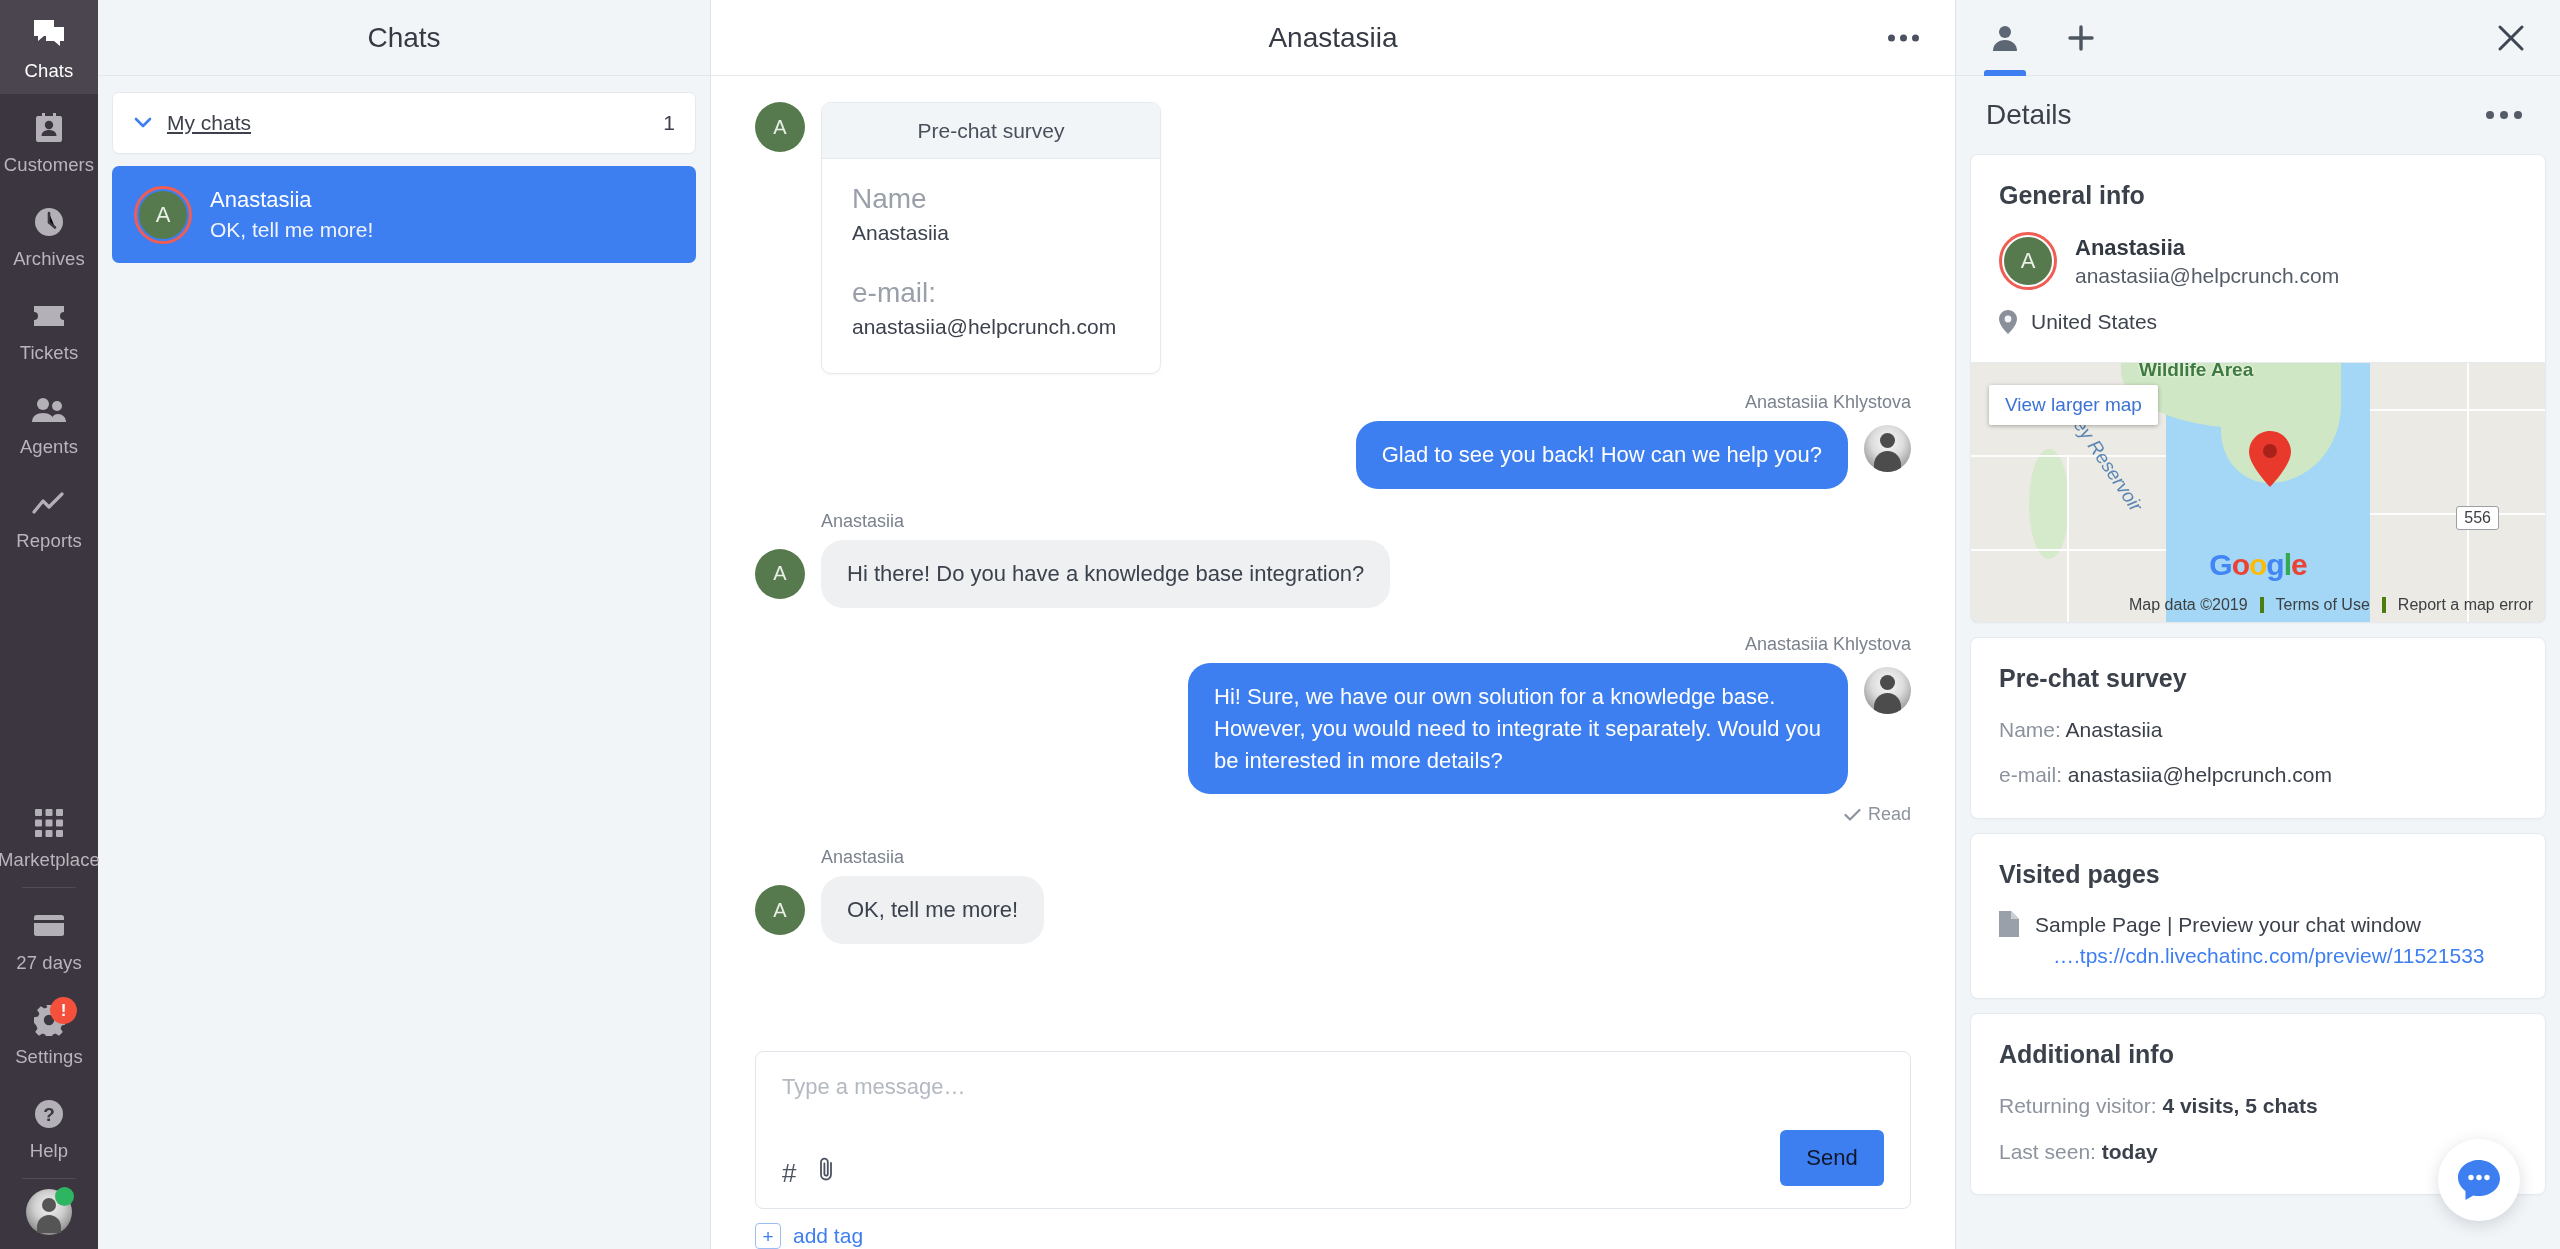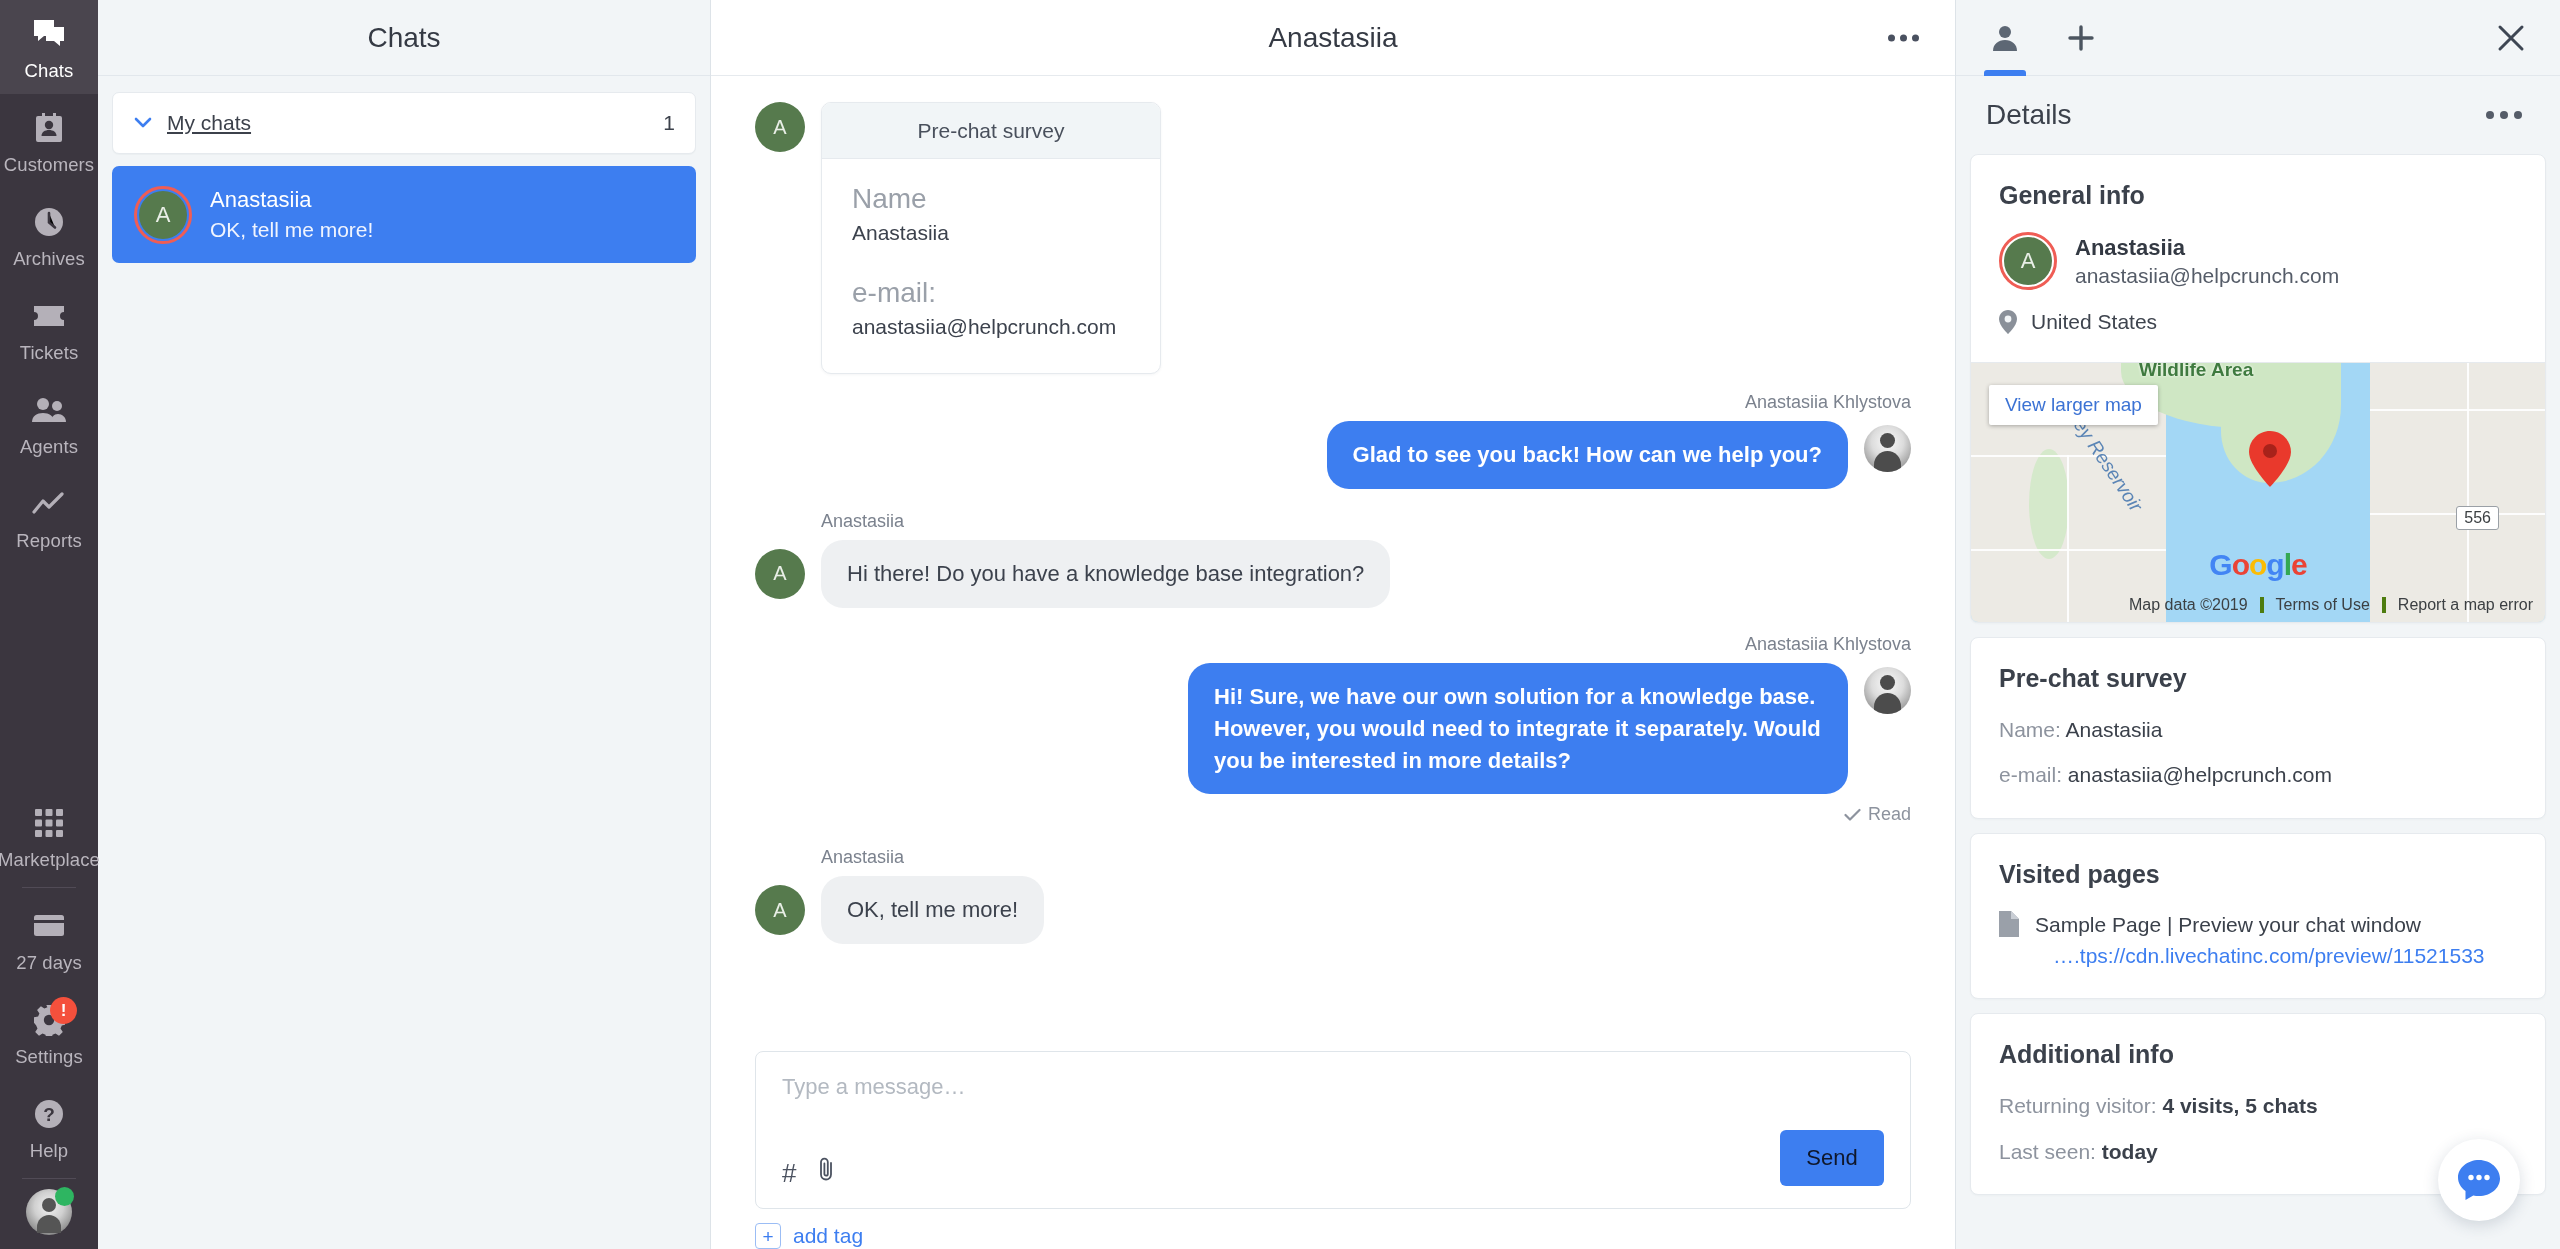--- a/index.html
+++ b/index.html
@@ -149,21 +149,21 @@
   }
 
   .sender { font-size: 18px; color: #7b828e; margin-bottom: 8px; }
   .sender.r { text-align: right; }
 
   .bubble {
     border-radius: 22px; padding: 18px 26px;
     font-size: 22px; line-height: 1.45; max-width: 660px;
   }
   .bubble.in { background: #eef0f2; color: #3c424d; }
-  .bubble.out { background: #3d7ef0; color: #ffffff; font-weight: bold; }
+  .bubble.out { background: #3d7ef0; color: #ffffff; }
   .bubble.out.wide { max-width: 660px; }
 
   .block { display: flex; flex-direction: column; }
   .block.r { align-items: flex-end; }
 
   .read {
     font-size: 18px; color: #8d939e; margin-top: 10px; text-align: right;
     display: flex; align-items: center; justify-content: flex-end; gap: 7px;
   }
 

